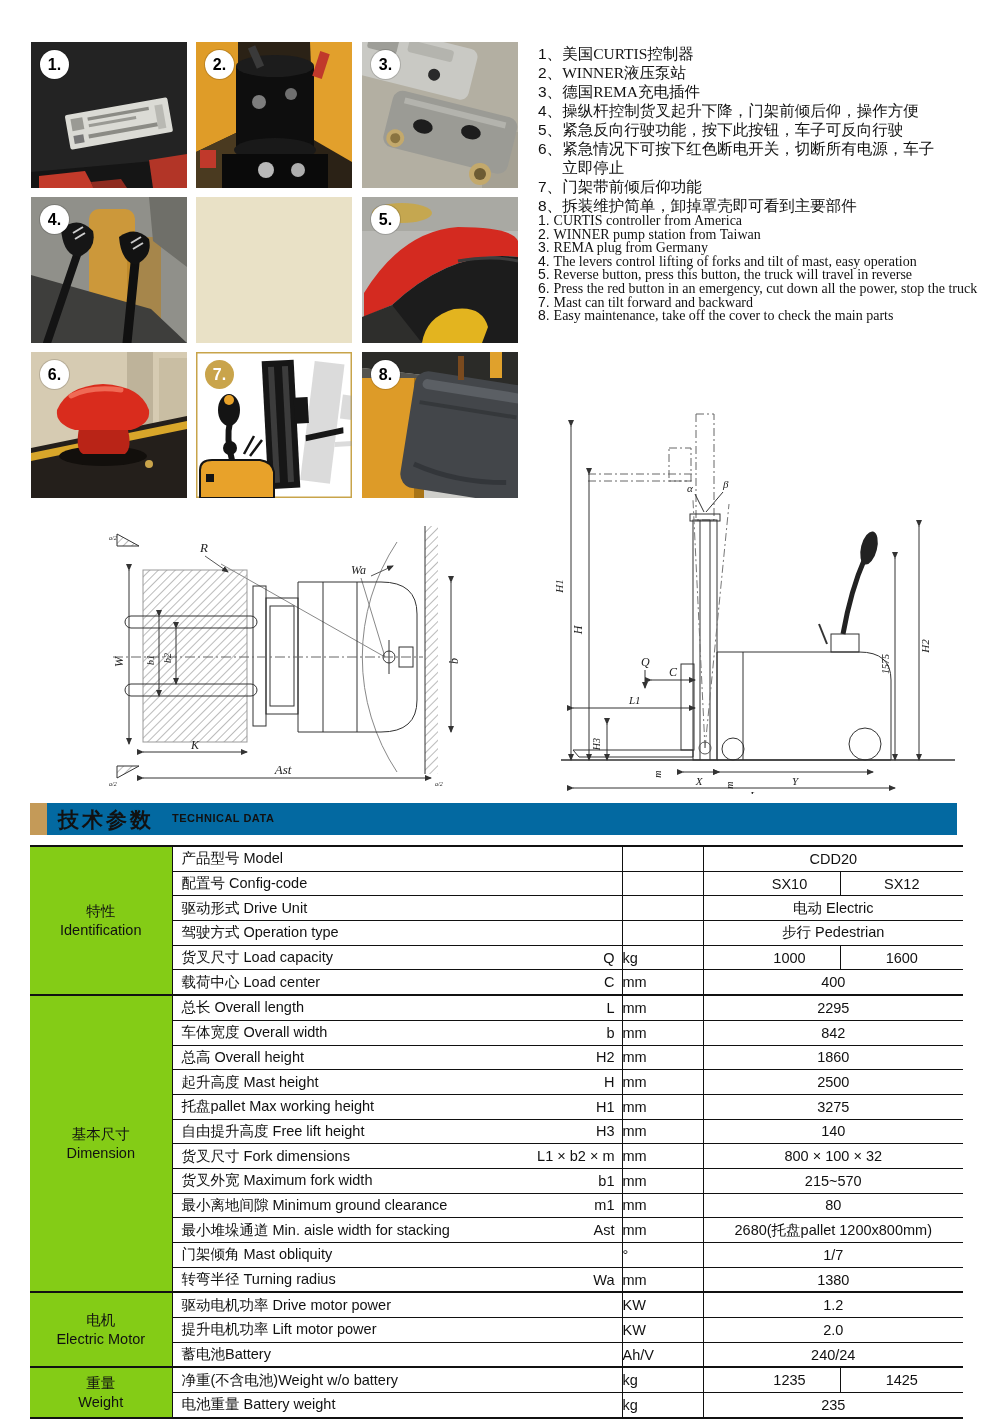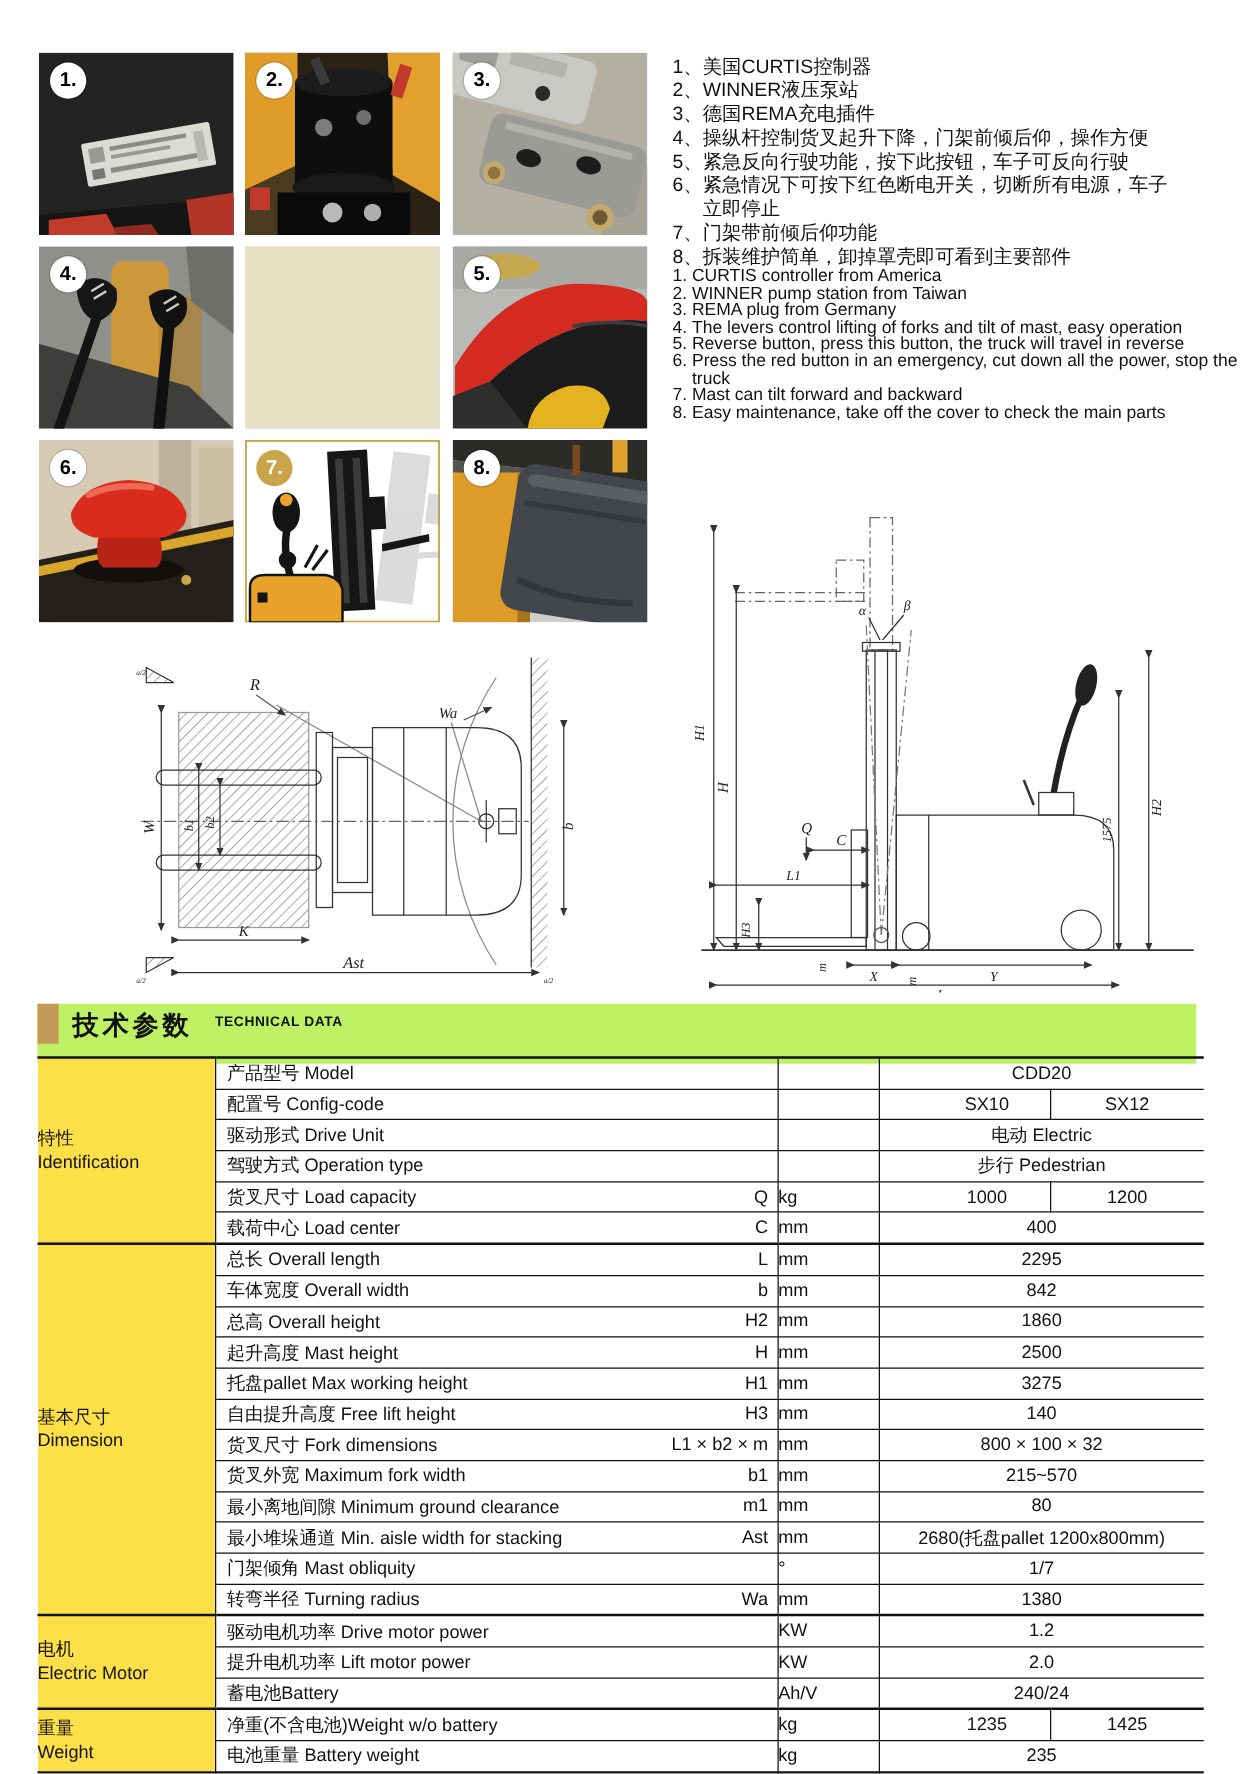--- a/index.html
+++ b/index.html
@@ -12,36 +12,36 @@
          background:#fff;color:#000;font-weight:bold;font-size:16px;
          display:flex;align-items:center;justify-content:center;box-shadow:0 0 0 1px rgba(0,0,0,.15);}
   .badge.gold{background:#c9a44b;color:#fff;box-shadow:none;}
   .blank-cell{position:absolute;left:196px;top:197px;width:156px;height:146px;background:#e9e1c6;}
   
   .feat-list{position:absolute;left:538px;}
   .feat-list.cn{top:44px;width:402px;font-size:15.5px;line-height:19px;}
   .feat-list.en{top:214px;width:452px;font-size:14px;line-height:13.6px;}
   .feat-item{display:flex;}
   .feat-item .num{flex:0 0 auto;white-space:pre;}
-  .feat-item .txt{flex:1 1 auto;}
+  .feat-item .txt{flex:1 1 auto;font-family:Liberation Serif, serif;}
   
   .diag{position:absolute;}
   .diag text{font-family:"Liberation Serif",serif;font-style:italic;fill:#222;}
   
-  .tech-bar{position:absolute;left:30px;top:803px;width:927px;height:48px;background:#bef264;}
+  .tech-bar{position:absolute;left:30px;top:803px;width:927px;height:32px;background:#0369a1;}
   .tech-bar .gold-sq{position:absolute;left:0;top:0;width:17px;height:32px;background:#c49a58;}
   .tech-bar .t-cn{position:absolute;left:28px;top:3px;font-size:21px;font-weight:bold;letter-spacing:3px;}
   .tech-bar .t-en{position:absolute;left:142px;top:9px;font-size:11px;font-weight:bold;letter-spacing:.5px;}
   
   table.spec{position:absolute;left:30px;top:845px;width:933px;border-collapse:collapse;table-layout:fixed;
              border-top:2.5px solid #111;border-bottom:2.5px solid #111;}
   table.spec td{padding:0;height:23.7px;font-size:14.5px;vertical-align:middle;
                 border-bottom:1.2px solid #111;overflow:hidden;white-space:nowrap;}
   tr.sec-start td{border-top:2.5px solid #111;margin-left:24px;}
-  td.c-section{background:#fde047;border-right:1.5px solid #111;font-size:15px;line-height:19px;}
+  td.c-section{background:#84cc16;border-right:1.5px solid #111;text-align:center;font-size:15px;line-height:19px;}
   td.c-label{border-right:1.5px solid #111;}
   td.c-label .cellwrap{display:flex;justify-content:space-between;align-items:center;padding:0 7px 0 9px;}
   td.c-label .sym{font-size:14.5px;}
   td.c-unit{border-right:1.5px solid #111;font-size:14.5px;}
   td.c-val{text-align:center;font-size:15px;}
   td.c-val.split{border-right:1.5px solid #111;padding-left:36px;}
 </style>
 </head>
 <body>
 
@@ -471,21 +471,21 @@
         </tr>
         <tr>
           <td class="c-label">
             <div class="cellwrap">
               <span class="nm">货叉尺寸 Load capacity</span>
               <span class="sym">Q</span>
             </div>
           </td>
           <td class="c-unit">kg</td>
           <td class="c-val split">1000</td>
-          <td class="c-val">1200</td>
+          <td class="c-val">1600</td>
         </tr>
         <tr>
           <td class="c-label">
             <div class="cellwrap">
               <span class="nm">载荷中心 Load center</span>
               <span class="sym">C</span>
             </div>
           </td>
           <td class="c-unit">mm</td>
           <td class="c-val" colspan="2">400</td>

